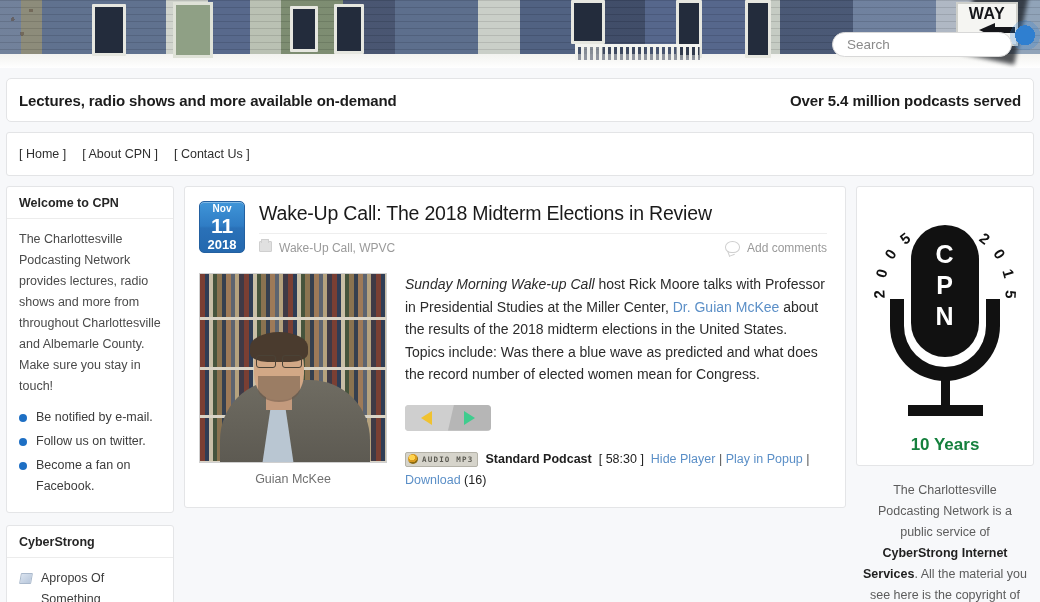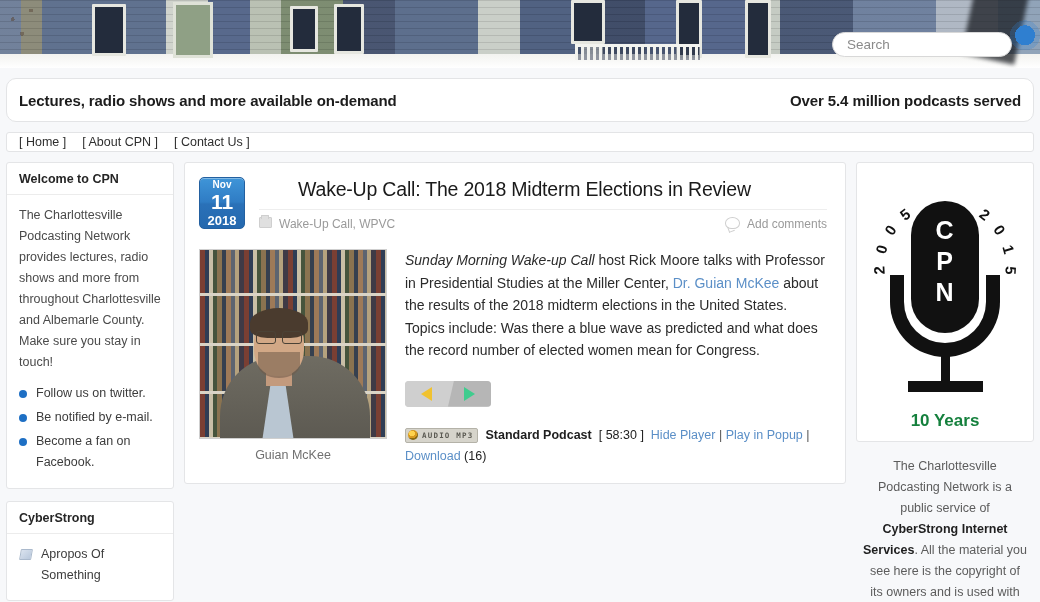--- a/index.html
+++ b/index.html
@@ -129,39 +129,39 @@
     outline: none;
   }
   .search-input::placeholder { color: #8a8a8a; }
 
   
   .tagline-bar {
     margin: 10px 6px 0 6px;
     height: 44px;
     background: #ffffff;
     border: 1px solid #e3e4e6;
-    border-radius: 10px;
+    border-radius: 5px;
     display: flex;
     align-items: center;
     justify-content: space-between;
     padding: 0 12px;
   }
   .tagline-left {
     font-size: 15px; font-weight: bold; color: #1c1c1c;
     letter-spacing: -0.1px;
   }
   .tagline-right {
     font-size: 15px; font-weight: bold; color: #1c1c1c;
     letter-spacing: -0.1px;
   }
 
   
   .nav-bar {
     margin: 10px 6px 0 6px;
-    height: 20px;
+    height: 44px;
     background: #ffffff;
     border: 1px solid #e3e4e6;
     border-radius: 3px;
     display: flex;
     align-items: center;
     padding: 0 12px;
     gap: 16px;
   }
   .nav-link {
     font-size: 12.5px;
@@ -264,21 +264,20 @@
   .date-year { font-size: 13px; font-weight: bold; }
 
   .head-right { flex: 1 1 auto; min-width: 0; }
   .article-title {
     font-size: 19.5px;
     font-weight: normal;
     color: #1a1a1a;
     line-height: 25px;
     letter-spacing: -0.2px;
     margin-bottom: 7px;
-    margin-left: 39px;
   }
   .meta-row {
     display: flex;
     align-items: center;
     justify-content: space-between;
     border-top: 1px solid #eeeeee;
     padding-top: 7px;
     font-size: 12px;
     color: #9a9a9a;
   }
@@ -551,20 +550,24 @@
   <div class="banner-window" style="left:92px;  top:4px;  width:34px; height:52px;"></div>
   <div class="banner-door" style="left:173px; top:2px;  width:40px; height:56px;"></div>
   <div class="banner-window" style="left:290px; top:6px;  width:28px; height:46px;"></div>
   <div class="banner-window" style="left:334px; top:4px;  width:30px; height:50px;"></div>
   <div class="banner-window" style="left:571px; top:0px;  width:34px; height:44px;"></div>
   <div class="banner-window" style="left:676px; top:0px;  width:26px; height:58px;"></div>
   <div class="banner-window" style="left:745px; top:0px;  width:26px; height:58px;"></div>
   <div class="banner-rail"></div>
   <div class="banner-shadow"></div>
 
+  <div class="oneway-sign">
+    <div class="sign-text">WAY</div>
+    <div class="sign-arrow"></div>
+  </div>
   <div class="banner-blue-blob"></div>
 
   <div class="search-wrap">
     <input class="search-input" type="text" placeholder="Search" style="">
   </div>
 </div>
 
 <div class="tagline-bar">
   <div class="tagline-left">Lectures, radio shows and more available on-demand</div>
   <div class="tagline-right">Over 5.4 million podcasts served</div>
@@ -578,22 +581,22 @@
 
 <div class="columns">
 
   <div class="col-left">
 
     <div class="widget">
       <div class="widget-head">Welcome to CPN</div>
       <div class="widget-body">
         <p>The Charlottesville Podcasting Network provides lectures, radio shows and more from throughout Charlottesville and Albemarle County. Make sure you stay in touch!</p>
         <ul class="bullet-list">
+          <li><span>Be notified by e-mail.</span></li>
           <li><span>Follow us on twitter.</span></li>
-          <li><span>Be notified by e-mail.</span></li>
           <li><span>Become a fan on Facebook.</span></li>
         </ul>
       </div>
     </div>
 
     <div class="widget">
       <div class="widget-head">CyberStrong</div>
       <div class="widget-body">
         <ul class="cat-list">
           <li>

